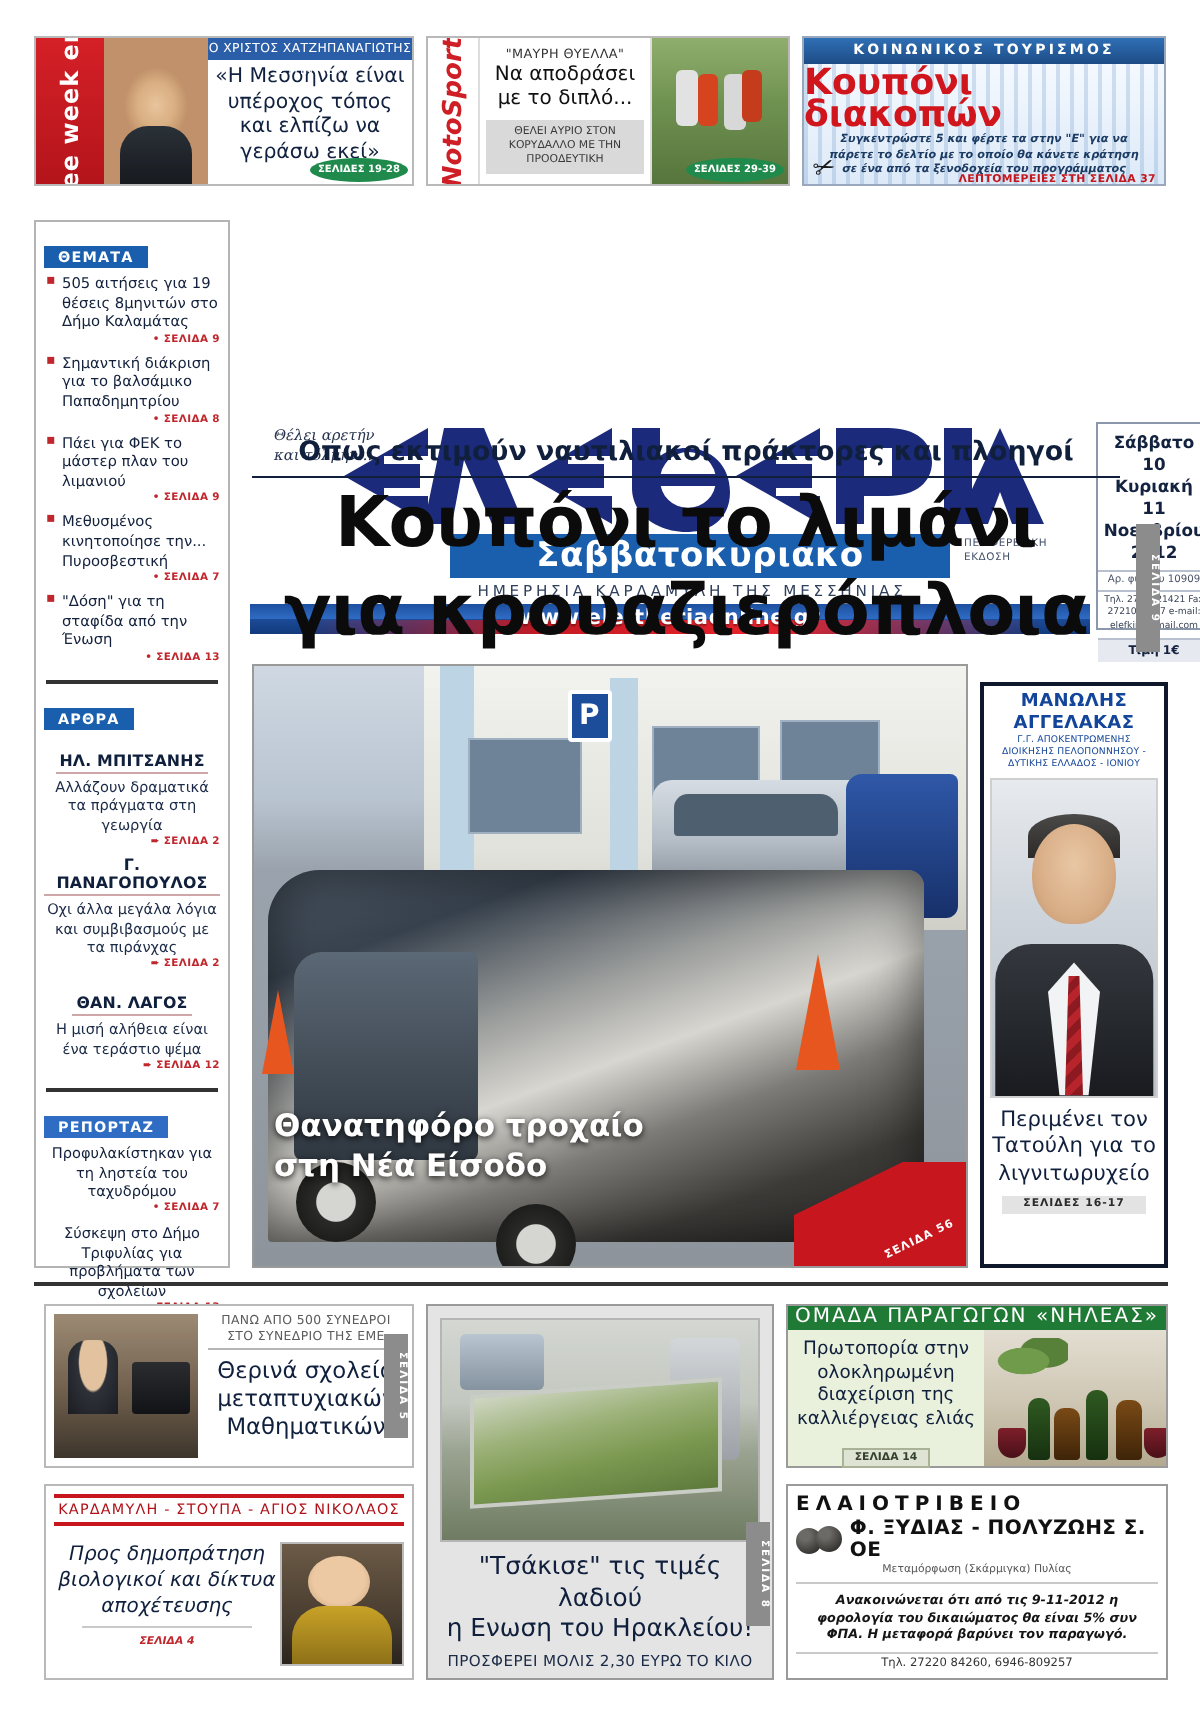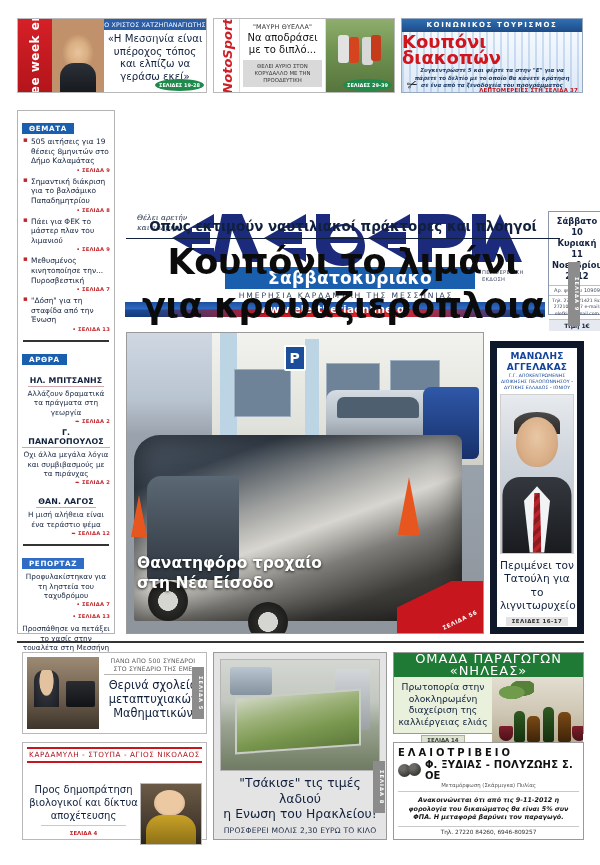--- a/index.html
+++ b/index.html
@@ -161,21 +161,21 @@
   .mp-caption { position:absolute; left:10px; bottom:40px; font-weight:bold; font-size:15.5px;
     line-height:20px; color:#fff; text-shadow:0 1px 3px rgba(0,0,0,.85); }
   .mp-tri { position:absolute; right:0; bottom:0; width:86px; height:52px; overflow:hidden; }
   .mp-tri:before { content:""; position:absolute; right:-20px; bottom:-26px; width:120px; height:70px;
     background:#c7161d; transform:rotate(-26deg); }
   .mp-tri span { position:absolute; right:4px; bottom:10px; color:#fff; font-size:5.6px;
     font-weight:bold; transform:rotate(-26deg); letter-spacing:.6px; }
 
   
   .profile { position:absolute; left:490px; top:341px; width:94px; height:293px;
-    border:7px solid #0f172a; background:#fff; padding:3px; }
+    border:2px solid #0f172a; background:#fff; padding:3px; }
   .pf-hd { background:#fff; text-align:center; padding-bottom:2px; }
   .pf-name { color:#13459a; font-weight:bold; font-size:9px; line-height:10.5px; letter-spacing:.2px; }
   .pf-role { color:#13459a; font-size:4.6px; line-height:6.2px; letter-spacing:.1px; padding-top:1px; }
   .pf-photo { width:100%; height:160px; border:1px solid #cfcfcf; position:relative; overflow:hidden;
     background:linear-gradient(180deg,#e7eaee 0%,#cfd5dc 40%,#b9c0c8 100%); }
   .pf-head { position:absolute; left:50%; top:14%; transform:translateX(-50%);
     width:42px; height:50px; border-radius:50% 50% 46% 46%;
     background:radial-gradient(ellipse at 50% 40%, #e9c7a4 0%, #d7ac85 65%, #b98f6b 100%); }
   .pf-hair { position:absolute; left:50%; top:11%; transform:translateX(-50%);
     width:46px; height:22px; border-radius:50% 50% 0 0;
@@ -205,21 +205,21 @@
   .eme-photo:after { content:""; position:absolute; right:6%; top:34%; width:40%; height:36%;
     background:linear-gradient(180deg,#2a2c30,#121316); border-radius:2px; }
   .eme-txt { flex:1; padding-left:5px; }
   .eme-k { font-size:6.2px; line-height:8px; color:#5c5c5c; text-align:center;
     letter-spacing:.2px; border-bottom:1px solid #b5b5b5; padding-bottom:1px; }
   .eme-h { font-size:11.4px; line-height:14px; text-align:center; color:#10203c; padding-top:3px; }
   .ad-kard { position:absolute; left:22px; top:742px; width:185px; height:98px;
     border:1px solid #b9b9b9; background:#fff; padding:4px; }
   .kd-bar { background:#fff; border-top:2px solid #c7161d; border-bottom:2px solid #c7161d;
     text-align:center; font-size:7.2px; line-height:12px; color:#b01219; letter-spacing:.6px; }
-  .kd-body { display:flex; padding-top:20px; }
+  .kd-body { display:flex; padding-top:8px;font-style:italic; }
   .kd-txt { flex:1; text-align:center; font-size:10px; line-height:13px; color:#10203c; }
   .kd-pg { color:#c0272d; font-size:5.4px; font-weight:bold; border-top:1px solid #c9c9c9;
     margin:3px 14px 0 14px; padding-top:1px; }
   .kd-photo { width:62px; height:62px; border:1px solid #bbb; position:relative; overflow:hidden;
     background:linear-gradient(180deg,#6b5a46 0%,#4a3e31 60%,#2a241d 100%); }
   .kd-photo:before { content:""; position:absolute; left:22%; top:10%; width:52%; height:44%;
     background:radial-gradient(ellipse at 50% 45%, #ecc9a2 0 58%, #c79f79 100%); border-radius:50%; }
   .kd-photo:after { content:""; position:absolute; left:8%; top:52%; width:84%; height:48%;
     background:linear-gradient(180deg,#c8a227,#8e7118); border-radius:16px 16px 0 0; }
 
@@ -233,21 +233,21 @@
   .oil-pipe { position:absolute; left:6%; top:6%; width:26%; height:26%;
     background:linear-gradient(180deg,#b9c5cf,#8593a0); border-radius:3px; }
   .oil-mach { position:absolute; right:6%; top:8%; width:22%; height:56%;
     background:linear-gradient(180deg,#d3d7da,#9ba1a6); border-radius:4px; }
   .oil-h { text-align:center; font-size:12.4px; line-height:15.5px; color:#10203c; padding-top:4px; }
   .oil-s { text-align:center; font-size:7.6px; line-height:11px; color:#1b2a46;
     letter-spacing:.2px; padding-top:3px; }
 
   .ad-nileas { position:absolute; left:393px; top:652px; width:191px; height:82px;
     border:1px solid #9a9a9a; background:#e9f0dc; }
-  .nl-bar { background:#1f7a35; color:#fff; text-align:center; font-size:13px; line-height:12px;
+  .nl-bar { background:#1f7a35; color:#fff; text-align:center; font-size:10px; line-height:12px;
     letter-spacing:1px; }
   .nl-body { display:flex; height:68px; }
   .nl-txt { width:98px; text-align:center; padding-top:4px; }
   .nl-txt p { font-size:9.2px; line-height:11.6px; color:#10203c; }
   .nl-pg { display:inline-block; margin-top:3px; background:#dfe3d4; border:1px solid #aab295;
     font-size:5.4px; line-height:8px; padding:0 5px; color:#33402a; font-weight:bold; }
   .nl-photo { flex:1; position:relative; overflow:hidden;
     background:linear-gradient(180deg,#e3ded2 0%,#cfc7b4 52%,#b3a98f 100%); }
   .nl-b1 { position:absolute; bottom:4%; width:11px; height:46%;
     background:linear-gradient(180deg,#2f5a21,#16300f); border-radius:5px 5px 2px 2px; }
@@ -402,20 +402,21 @@
     </div>
 
     <div class="sb-rule"></div>
     <div class="sb-tag sb-tag-rep">ΡΕΠΟΡΤΑΖ</div>
 
     <div class="sb-rep">
       <p>Προφυλακίστηκαν για τη ληστεία του ταχυδρόμου</p>
       <div class="sb-pg">• ΣΕΛΙΔΑ 7</div>
     </div>
     <div class="sb-rep">
+      <p>Σύσκεψη στο Δήμο Τριφυλίας για προβλήματα των σχολείων</p>
       <div class="sb-pg">• ΣΕΛΙΔΑ 13</div>
     </div>
     <div class="sb-rep">
       <p>Προσπάθησε να πετάξει το χασίς στην τουαλέτα στη Μεσσήνη</p>
       <div class="sb-pg">• ΣΕΛΙΔΑ 7</div>
     </div>
     <div class="sb-rule"></div>
   </div>
 
   <div class="kicker-wrap">

